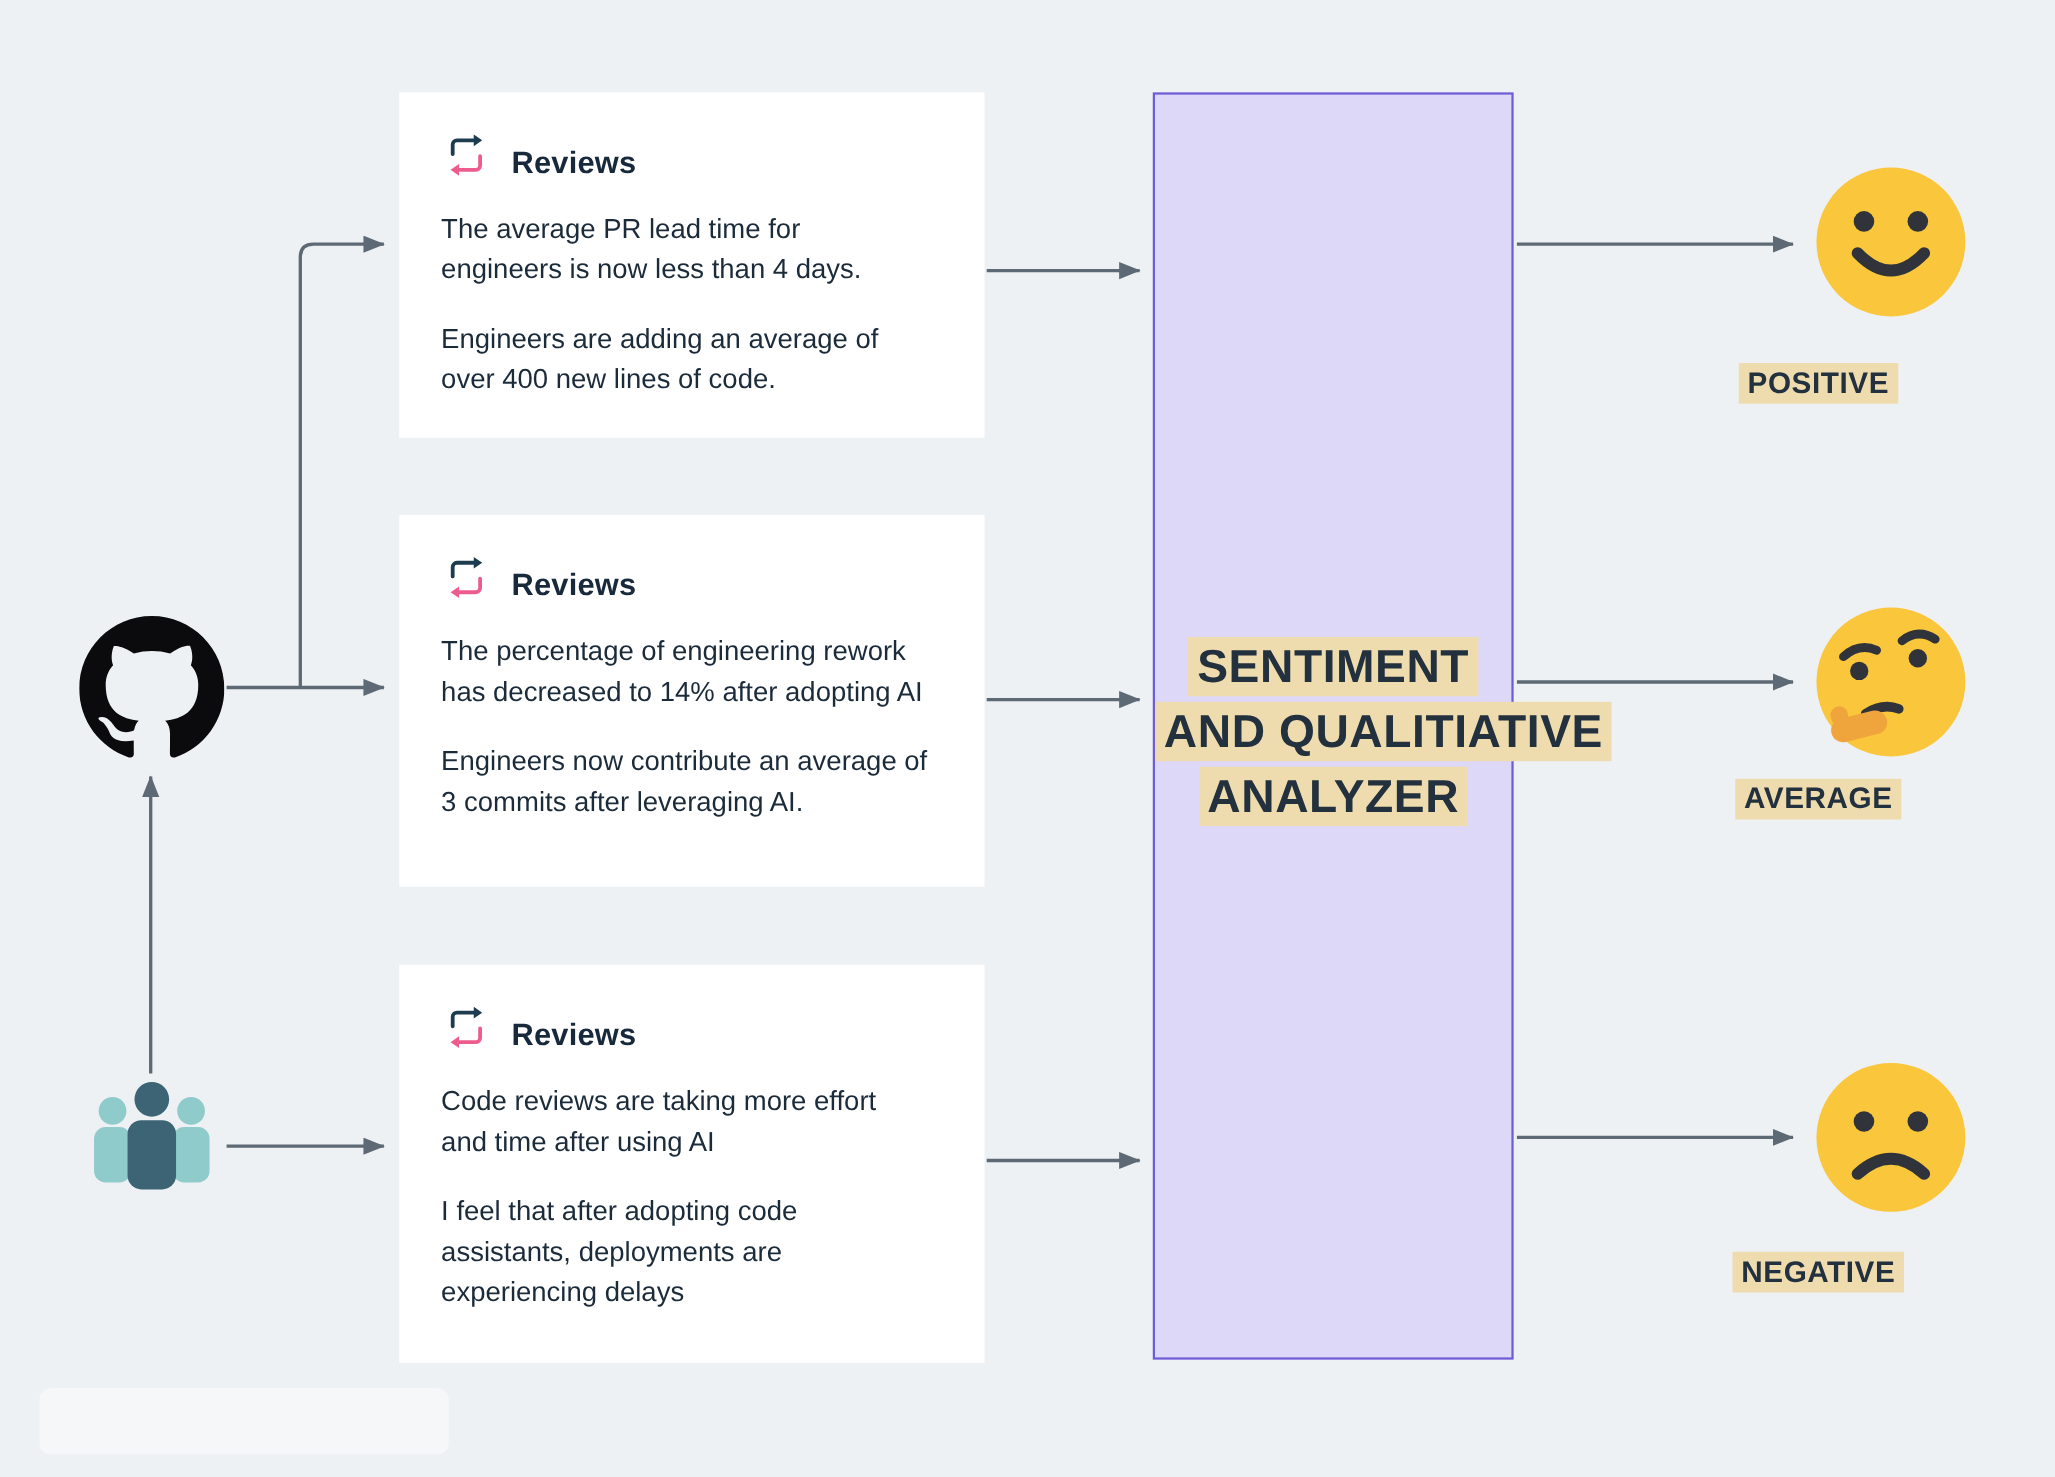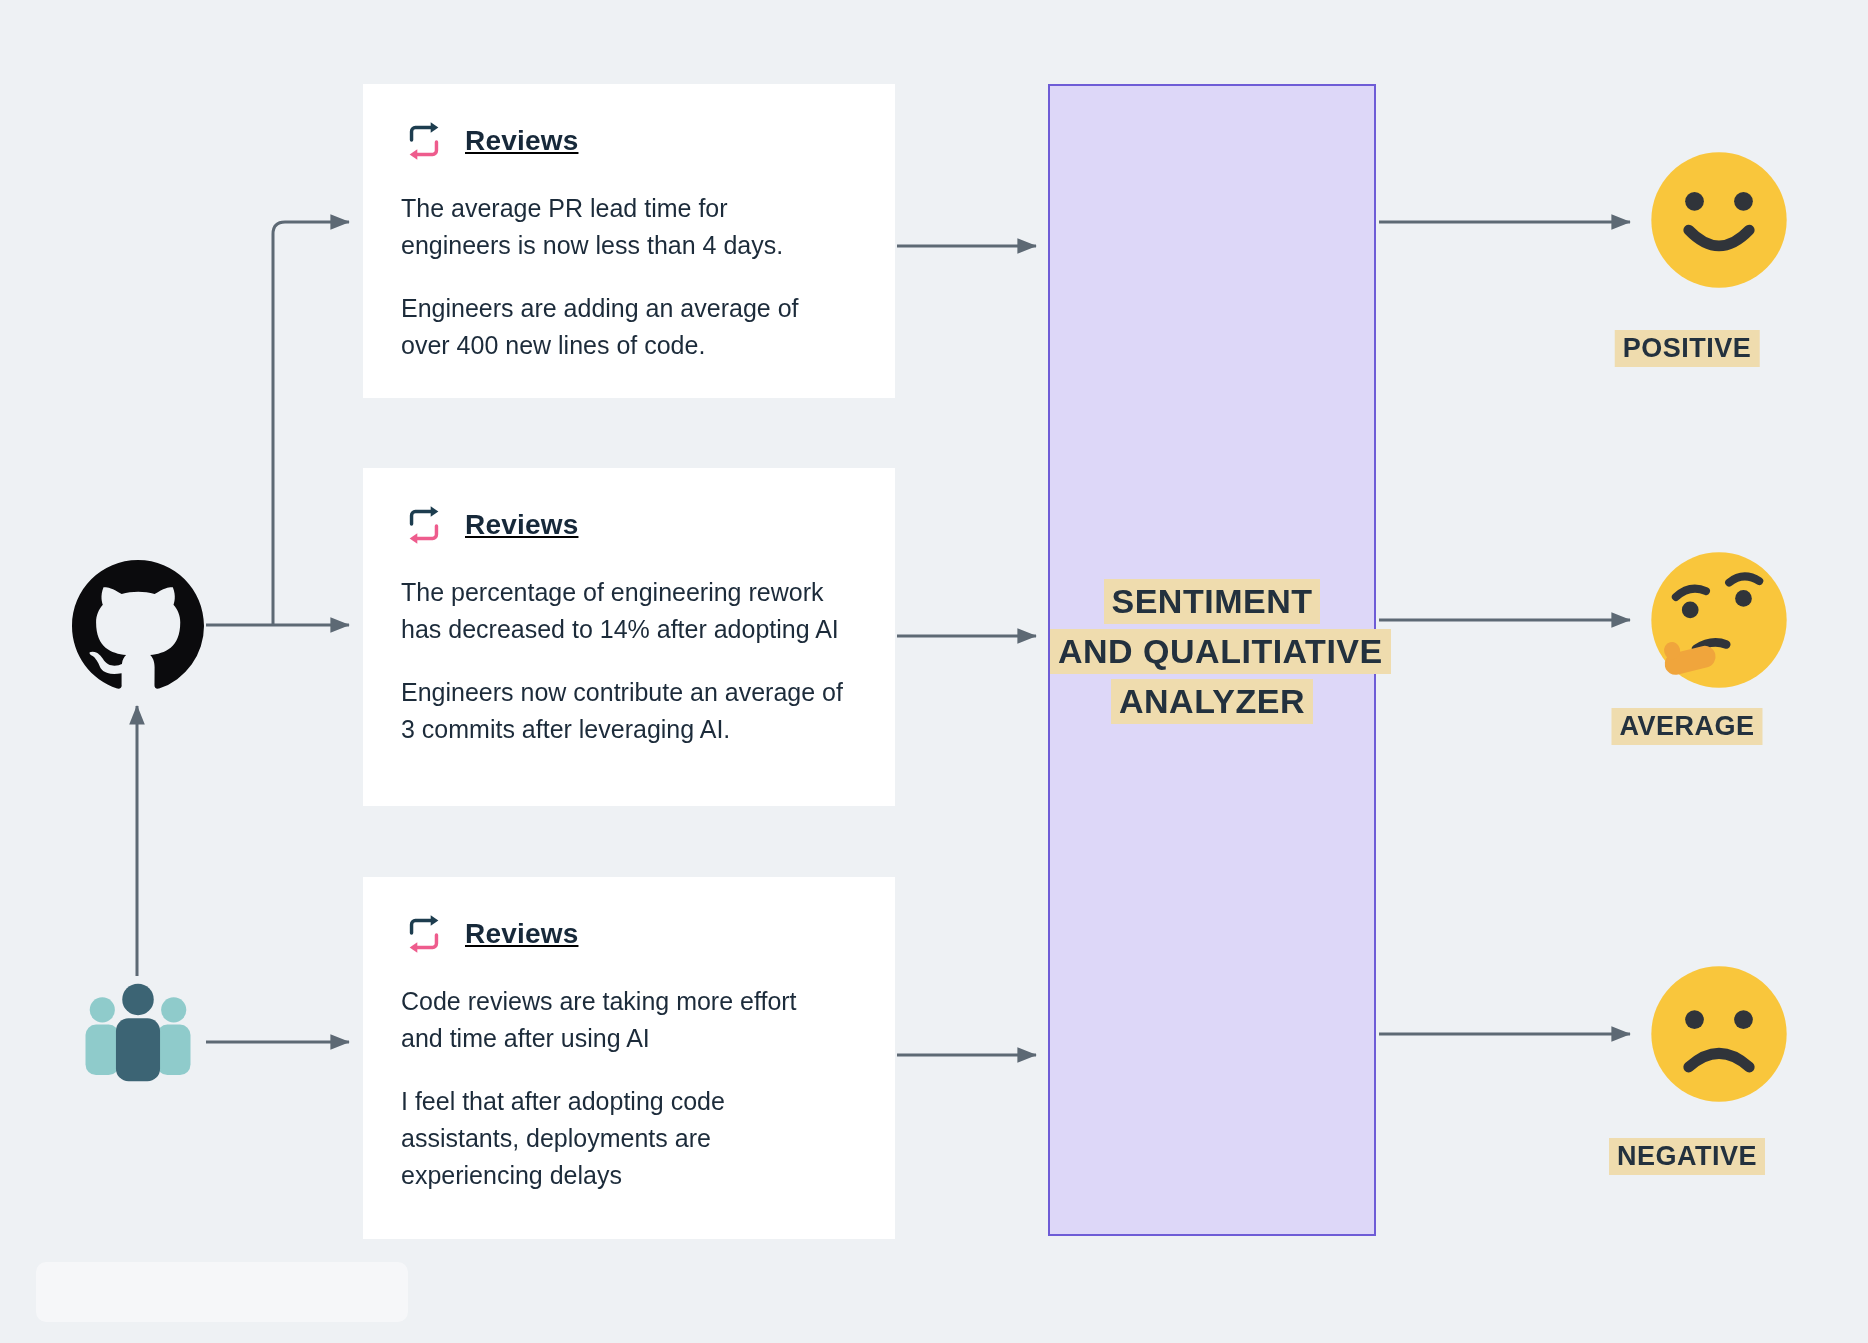--- a/index.html
+++ b/index.html
@@ -25,51 +25,51 @@
   .card{
     position:absolute;
     left:363px;width:532px;
     background:#ffffff;
     box-sizing:border-box;
     padding:34px 38px 30px 38px;
   }
   .card1{top:84px;height:314px;}
   .card2{top:468px;height:338px;}
   .card3{top:877px;height:362px;}
-  .card-header{display:flex;align-items:center;gap:18px;margin-bottom:8px;text-decoration:underline;}
+  .card-header{display:flex;align-items:flex-end;gap:18px;margin-bottom:8px;}
   .sync-icon{width:46px;height:46px;display:inline-block;flex:0 0 auto;}
   .card-title{
     font-size:28px;font-weight:bold;color:#17293a;letter-spacing:.2px;
   }
   .card p{
     margin:26px 13px 0 0;
     font-size:25px;line-height:1.48;color:#1c2b3a;
   }
 
   
   .analyzer{
     position:absolute;left:1048px;top:84px;width:328px;height:1152px;
     background:#ddd7f8;border:2px solid #6e5cd6;box-sizing:border-box;
   }
   .analyzer-text{
     position:absolute;left:0;right:0;top:488px;text-align:center;
   }
   .analyzer-text span{
     display:block;width:max-content;margin:5px auto;
     background:#efdcae;padding:3px 8px;
-    font-size:34px;font-weight:bold;color:#23313e;letter-spacing:.5px;
+    font-size:42px;font-weight:bold;color:#23313e;letter-spacing:.5px;
   }
 
   
   .emoji{position:absolute;width:144px;height:144px;transform:translateX(-50%);left:1719px;}
   #emoji-positive{top:148px;}
   #emoji-average{top:548px;}
   #emoji-negative{top:962px;}
   .out-label{
-    position:absolute;left:1687px;transform:translateX(-50%);
+    position:absolute;left:1653px;transform:translateX(-50%);
     background:#efdcae;padding:3px 8px;
     font-size:27px;font-weight:600;color:#23313e;letter-spacing:.5px;
     white-space:nowrap;
   }
   #label-positive{top:330px;}
   #label-average{top:708px;}
   #label-negative{top:1138px;}
 
   
   .wm{

